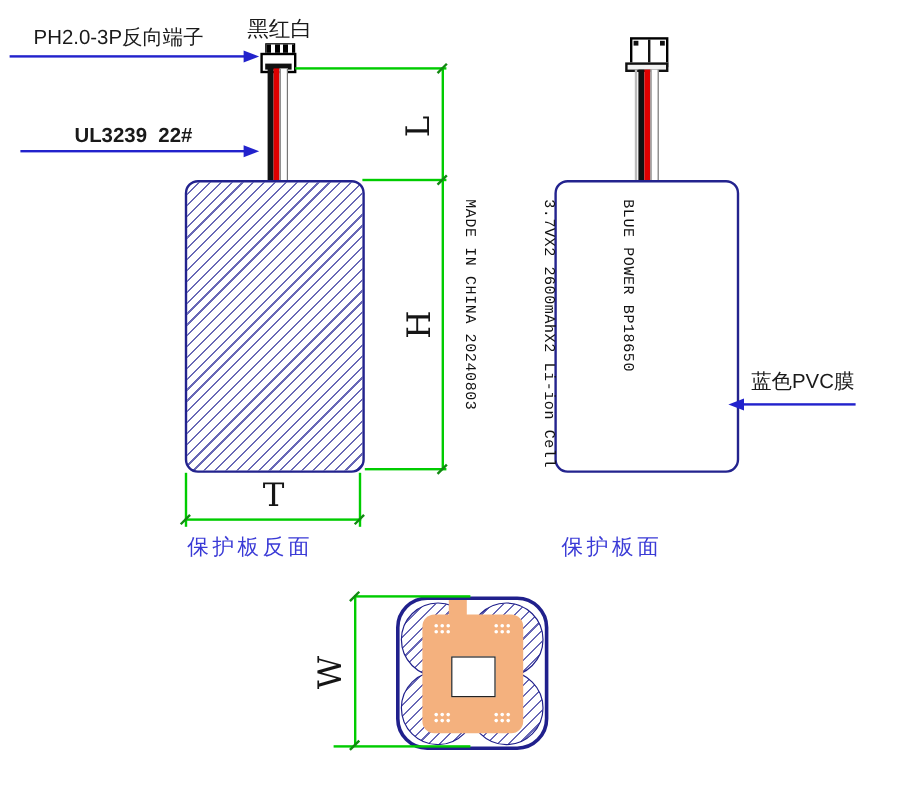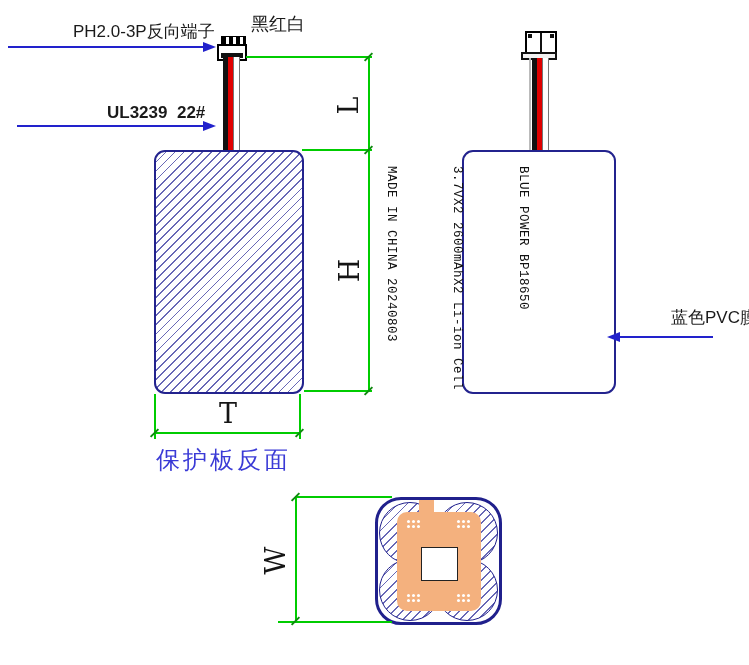--- a/index.html
+++ b/index.html
@@ -1,18 +1,18 @@
 <!DOCTYPE html>
 <html><head>
 <meta charset="utf-8">
 <style>
   html,body{margin:0;padding:0;background:#fff;}
   .canvas{position:relative;width:749px;height:665px;background:#ffffff;
           font-family:"Liberation Sans",sans-serif;overflow:hidden;}
-  .abs{position:absolute;margin-left:45px;}
+  .abs{position:absolute;}
 
   
   .leader{position:absolute;height:2px;background:#2222cc;}
   .arrow-r{position:absolute;width:0;height:0;border-top:5px solid transparent;
            border-bottom:5px solid transparent;border-left:13px solid #2222cc;}
   .arrow-l{position:absolute;width:0;height:0;border-top:5px solid transparent;
            border-bottom:5px solid transparent;border-right:13px solid #2222cc;}
   .ldr-text{position:absolute;color:#1a1a1a;font-size:17px;white-space:pre;}
 
   
@@ -44,21 +44,21 @@
   .conn-div{position:absolute;top:0;bottom:0;left:50%;width:2px;margin-left:-1px;background:#111;}
   .conn-notch{position:absolute;width:4px;height:4px;background:#111;}
   .conn-flange{position:absolute;border:2px solid #111;background:#f2f2f2;}
 
   
   .batlabel{position:absolute;transform:rotate(90deg);transform-origin:top left;
             font-family:"Liberation Mono","DejaVu Sans Mono",monospace;
             font-size:12.5px;line-height:22px;color:#111;white-space:pre;letter-spacing:0.5px;}
 
   
-  .caption{position:absolute;color:#3a3ad6;font-size:24px;letter-spacing:3px;white-space:pre;}
+  .caption{position:absolute;color:#3a3ad6;font-size:18px;letter-spacing:3px;white-space:pre;}
 
   
   .xsec-wrap{position:absolute;left:0;top:0;width:121px;height:122px;border:3px solid #20208c;
              border-radius:26px;background:#fff;overflow:hidden;}
   .cell{position:absolute;width:60px;height:60px;border-radius:50%;border:1.5px solid #20208c;}
   .pcb{position:absolute;border-radius:10px;background:#f4b17e;}
   .pcb-tab{position:absolute;background:#f4b17e;}
   .pcb-hole{position:absolute;border:1.5px solid #222;background:#fff;}
   .dots{position:absolute;width:3px;height:3px;border-radius:50%;background:#fff;
         box-shadow:5px 0 0 #fff,10px 0 0 #fff,0 5px 0 #fff,5px 5px 0 #fff,10px 5px 0 #fff;}
@@ -125,20 +125,21 @@
   <div class="batlabel" style="left:578px;top:166px;width:214px;">
     <div>BLUE POWER BP18650</div>
     <div>3.7VX2 2600mAhX2 Li-ion Cell</div>
     <div>MADE IN CHINA 20240803</div>
   </div>
 
   <div class="ldr-text abs" style="left:626px;top:306px;">蓝色PVC膜</div>
   <div class="leader" style="left:618px;top:336px;width:95px;"></div>
   <div class="arrow-l" style="left:607px;top:332px;"></div>
 
+  <div class="caption" style="left:468px;top:444px;">保护板面</div>
 
   <div class="abs" style="left:330px;top:497px;width:127px;height:128px;">
     <div class="xsec-wrap">
       <div class="cell hatch" style="left:1px;top:2px;"></div>
       <div class="cell hatch" style="left:58px;top:2px;"></div>
       <div class="cell hatch" style="left:1px;top:59px;"></div>
       <div class="cell hatch" style="left:58px;top:59px;"></div>
       <div class="pcb-tab" style="left:41px;top:0px;width:15px;height:16px;"></div>
       <div class="pcb" style="left:19px;top:12px;width:84px;height:99px;">
         <div class="pcb-hole hatch" style="left:24px;top:35px;width:35px;height:32px;"></div>

